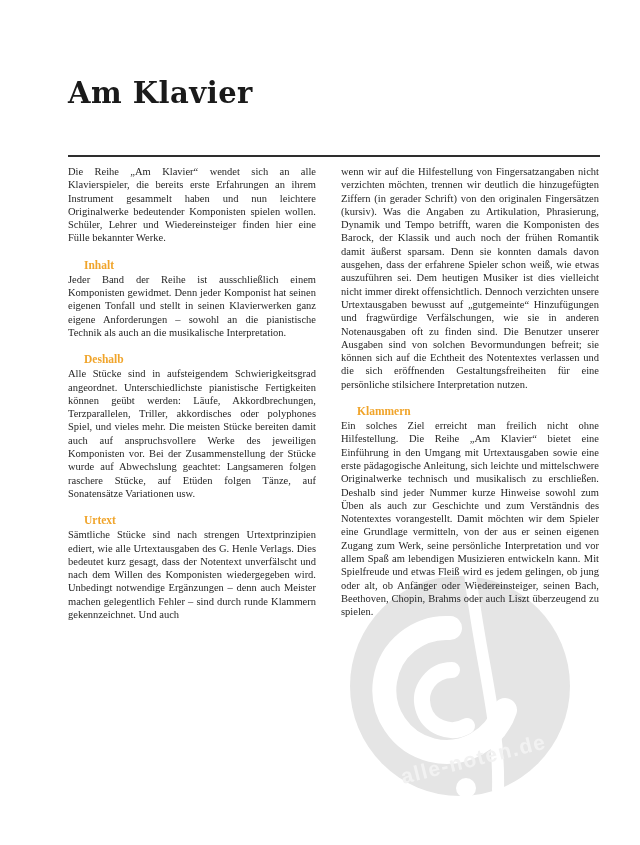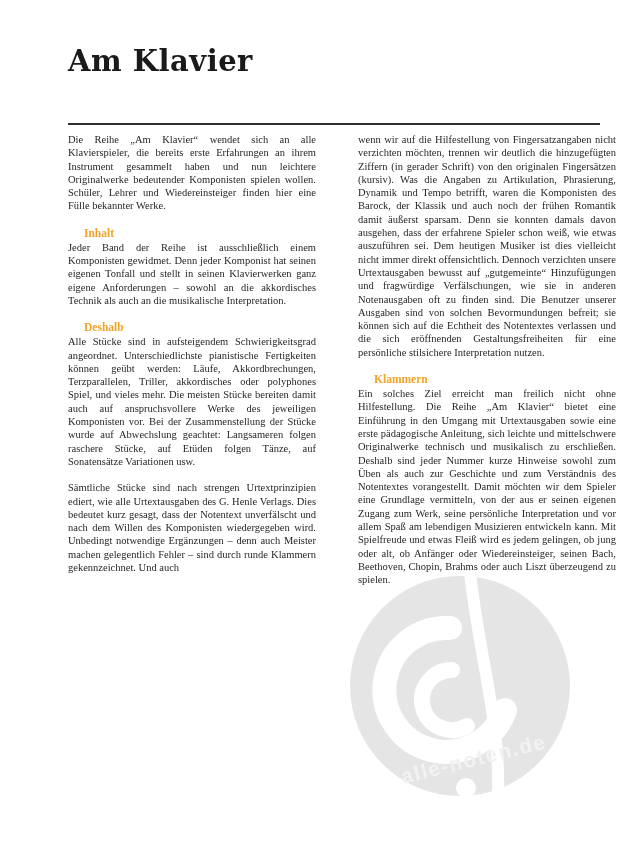--- a/index.html
+++ b/index.html
@@ -9,29 +9,29 @@
     background:#ffffff;
     overflow:hidden;
     font-family:"Liberation Serif", serif;
   }
   .watermark {
     position:absolute; inset:0; z-index:0;
     pointer-events:none;
   }
   .content { position:relative; z-index:1; padding:0 40px 0 68px; }
   .title {
-    margin:0; padding-top:44px;
+    margin:0; padding-top:76px;
     font-family:"DejaVu Serif", serif;
     font-weight:bold;
     font-size:29px; line-height:34px;
     letter-spacing:0.5px;
     color:#1a1a1a;
   }
   .rule { height:2px; background:#2e2e2e; margin-top:45px; }
-  .columns { display:flex; gap:42px; margin-top:8px; }
+  .columns { display:flex; gap:25px; margin-top:8px; }
   .col { min-width:0; }
   .col-left  { flex:0 0 248px; }
   .col-right { flex:0 0 258px; }
   .section { margin:0; }
   .section + .section { margin-top:13px; }
   .section-heading {
     margin:0 0 1px 16px;
     font-size:11.5px; line-height:14px;
     font-weight:bold;
   }
@@ -61,27 +61,28 @@
   <div class="content">
     <h1 class="title">Am Klavier</h1>
     <div class="rule"></div>
     <div class="columns">
       <div class="col col-left" id="col-left">
           <section class="section">
             <p class="para" style="color: rgb(38, 38, 38);">Die Reihe „Am Klavier“ wendet sich an alle Klavierspieler, die bereits erste Erfahrungen an ihrem Instrument gesammelt haben und nun leichtere Originalwerke bedeutender Komponisten spielen wollen. Schüler, Lehrer und Wiedereinsteiger finden hier eine Fülle bekannter Werke.</p>
           </section>
           <section class="section">
             <h2 class="section-heading" style="color: rgb(240, 164, 42);">Inhalt</h2>
-            <p class="para" style="color: rgb(38, 38, 38);">Jeder Band der Reihe ist ausschließlich einem Komponisten gewidmet. Denn jeder Komponist hat seinen eigenen Tonfall und stellt in seinen Klavierwerken ganz eigene Anforderungen – sowohl an die akkordisches Technik als auch an die musikalische Interpretation.</p>
+            <p class="para" style="color: rgb(38, 38, 38);">Jeder Band der Reihe ist ausschließlich einem Komponisten gewidmet. Denn jeder Komponist hat seinen eigenen Tonfall und stellt in seinen Klavierwerken ganz eigene Anforderungen – sowohl an die pianistische Technik als auch an die musikalische Interpretation.</p>
           </section>
           <section class="section">
             <h2 class="section-heading" style="color: rgb(240, 164, 42);">Deshalb</h2>
             <p class="para" style="color: rgb(38, 38, 38);">Alle Stücke sind in aufsteigendem Schwierigkeitsgrad angeordnet. Unterschiedlichste pianistische Fertigkeiten können geübt werden: Läufe, Akkordbrechungen, Terzparallelen, Triller, akkordisches oder polyphones Spiel, und vieles mehr. Die meisten Stücke bereiten damit auch auf anspruchsvollere Werke des jeweiligen Komponisten vor. Bei der Zusammenstellung der Stücke wurde auf Abwechslung geachtet: Langsameren folgen raschere Stücke, auf Etüden folgen Tänze, auf Sonatensätze Variationen usw.</p>
           </section>
           <section class="section">
+            <h2 class="section-heading" style="color: rgb(240, 164, 42);">Urtext</h2>
             <p class="para" style="color: rgb(38, 38, 38);">Sämtliche Stücke sind nach strengen Urtextprinzipien ediert, wie alle Urtextausgaben des G. Henle Verlags. Dies bedeutet kurz gesagt, dass der Notentext unverfälscht und nach dem Willen des Komponisten wiedergegeben wird. Unbedingt notwendige Ergänzungen – denn auch Meister machen gelegentlich Fehler – sind durch runde Klammern gekennzeichnet. Und auch</p>
           </section>
         </div>
       <div class="col col-right" id="col-right">
           <section class="section">
             <p class="para" style="color: rgb(38, 38, 38);">wenn wir auf die Hilfestellung von Fingersatzangaben nicht verzichten möchten, trennen wir deutlich die hinzugefügten Ziffern (in gerader Schrift) von den originalen Fingersätzen (kursiv). Was die Angaben zu Artikulation, Phrasierung, Dynamik und Tempo betrifft, waren die Komponisten des Barock, der Klassik und auch noch der frühen Romantik damit äußerst sparsam. Denn sie konnten damals davon ausgehen, dass der erfahrene Spieler schon weiß, wie etwas auszuführen sei. Dem heutigen Musiker ist dies vielleicht nicht immer direkt offensichtlich. Dennoch verzichten unsere Urtextausgaben bewusst auf „gutgemeinte“ Hinzufügungen und fragwürdige Verfälschungen, wie sie in anderen Notenausgaben oft zu finden sind. Die Benutzer unserer Ausgaben sind von solchen Bevormundungen befreit; sie können sich auf die Echtheit des Notentextes verlassen und die sich eröffnenden Gestaltungsfreiheiten für eine persönliche stilsichere Interpretation nutzen.</p>
           </section>
           <section class="section">
             <h2 class="section-heading" style="color: rgb(240, 164, 42);">Klammern</h2>
             <p class="para" style="color: rgb(38, 38, 38);">Ein solches Ziel erreicht man freilich nicht ohne Hilfestellung. Die Reihe „Am Klavier“ bietet eine Einführung in den Umgang mit Urtextausgaben sowie eine erste pädagogische Anleitung, sich leichte und mittelschwere Originalwerke technisch und musikalisch zu erschließen. Deshalb sind jeder Nummer kurze Hinweise sowohl zum Üben als auch zur Geschichte und zum Verständnis des Notentextes vorangestellt. Damit möchten wir dem Spieler eine Grundlage vermitteln, von der aus er seinen eigenen Zugang zum Werk, seine persönliche Interpretation und vor allem Spaß am lebendigen Musizieren entwickeln kann. Mit Spielfreude und etwas Fleiß wird es jedem gelingen, ob jung oder alt, ob Anfänger oder Wiedereinsteiger, seinen Bach, Beethoven, Chopin, Brahms oder auch Liszt überzeugend zu spielen.</p>

